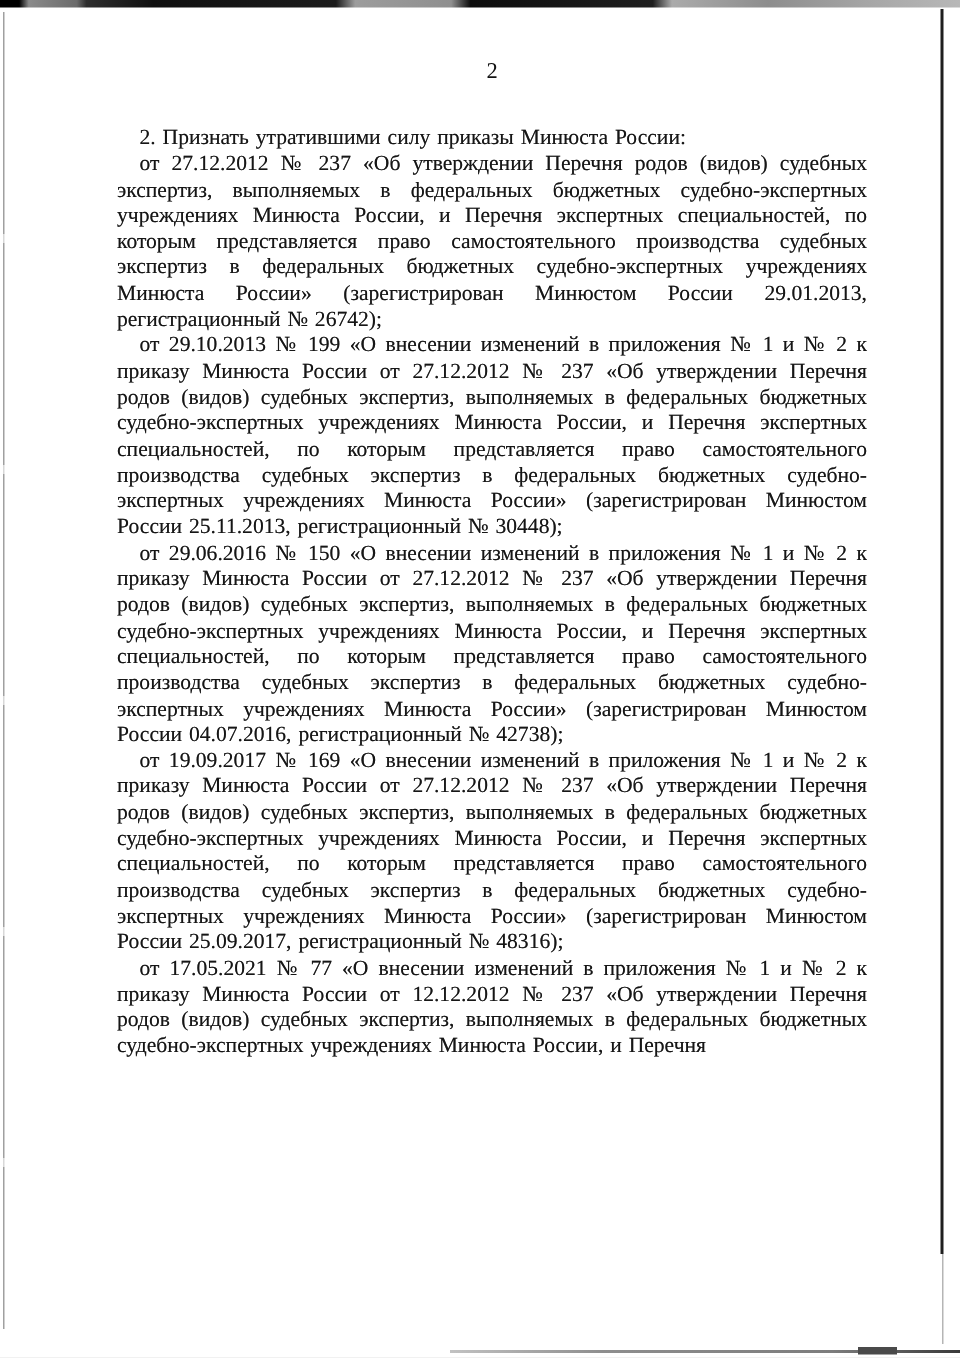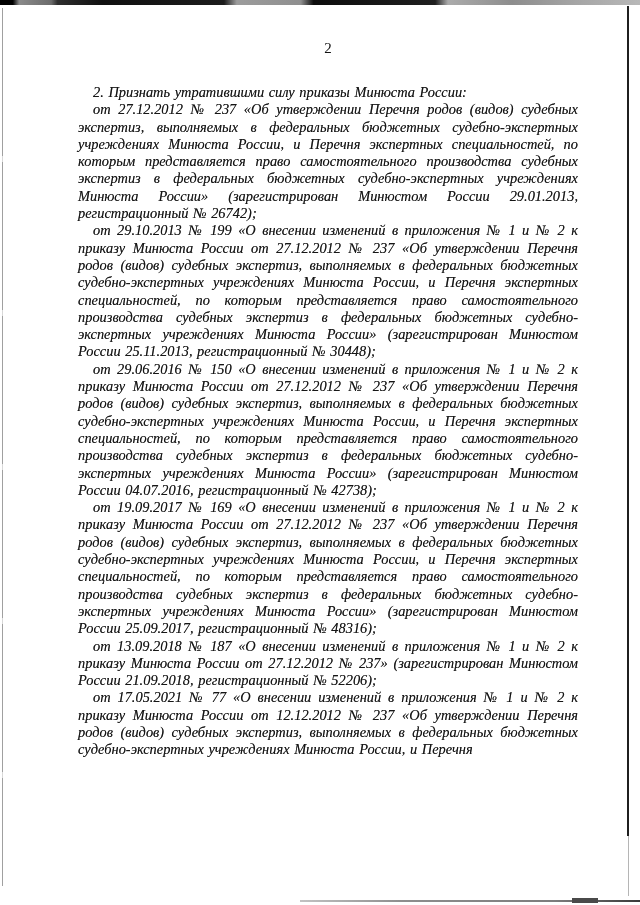--- a/index.html
+++ b/index.html
@@ -75,21 +75,20 @@
     width: 500px;
   }
   .content p {
     margin: 0;
     text-indent: 15px;
     text-align: justify;
     font-size: 14.4px;
     line-height: 17.3px;
     word-spacing: 1px;
     text-shadow: 0 0 0.4px rgba(0,0,0,0.55);
-    font-style: italic;
   }
 </style>
 </head>
 <body>
 
 <div class="page">
 
   <div class="scan-top"></div>
   <div class="scan-left"></div>
   <div class="scan-right"></div>
@@ -98,17 +97,16 @@
   <div class="scan-bottom-blot"></div>
 
   <div class="page-number">2</div>
 
   <div class="content">
     <p>2. Признать утратившими силу приказы Минюста России:</p>
     <p>от 27.12.2012 № 237 «Об утверждении Перечня родов (видов) судебных экспертиз, выполняемых в федеральных бюджетных судебно-экспертных учреждениях Минюста России, и Перечня экспертных специальностей, по которым представляется право самостоятельного производства судебных экспертиз в федеральных бюджетных судебно-экспертных учреждениях Минюста России» (зарегистрирован Минюстом России 29.01.2013, регистрационный № 26742);</p>
     <p>от 29.10.2013 № 199 «О внесении изменений в приложения № 1 и № 2 к приказу Минюста России от 27.12.2012 № 237 «Об утверждении Перечня родов (видов) судебных экспертиз, выполняемых в федеральных бюджетных судебно-экспертных учреждениях Минюста России, и Перечня экспертных специальностей, по которым представляется право самостоятельного производства судебных экспертиз в федеральных бюджетных судебно-экспертных учреждениях Минюста России» (зарегистрирован Минюстом России 25.11.2013, регистрационный № 30448);</p>
     <p>от 29.06.2016 № 150 «О внесении изменений в приложения № 1 и № 2 к приказу Минюста России от 27.12.2012 № 237 «Об утверждении Перечня родов (видов) судебных экспертиз, выполняемых в федеральных бюджетных судебно-экспертных учреждениях Минюста России, и Перечня экспертных специальностей, по которым представляется право самостоятельного производства судебных экспертиз в федеральных бюджетных судебно-экспертных учреждениях Минюста России» (зарегистрирован Минюстом России 04.07.2016, регистрационный № 42738);</p>
     <p>от 19.09.2017 № 169 «О внесении изменений в приложения № 1 и № 2 к приказу Минюста России от 27.12.2012 № 237 «Об утверждении Перечня родов (видов) судебных экспертиз, выполняемых в федеральных бюджетных судебно-экспертных учреждениях Минюста России, и Перечня экспертных специальностей, по которым представляется право самостоятельного производства судебных экспертиз в федеральных бюджетных судебно-экспертных учреждениях Минюста России» (зарегистрирован Минюстом России 25.09.2017, регистрационный № 48316);</p>
-    <p>от 13.09.2018 № 187 «О внесении изменений в приложения № 1 и № 2 к приказу Минюста России от 27.12.2012 № 237» (зарегистрирован Минюстом России 21.09.2018, регистрационный № 52206);</p>
     <p>от 17.05.2021 № 77 «О внесении изменений в приложения № 1 и № 2 к приказу Минюста России от 12.12.2012 № 237 «Об утверждении Перечня родов (видов) судебных экспертиз, выполняемых в федеральных бюджетных судебно-экспертных учреждениях Минюста России, и Перечня</p>
   </div>
 
 </div>
 
 </body></html>

